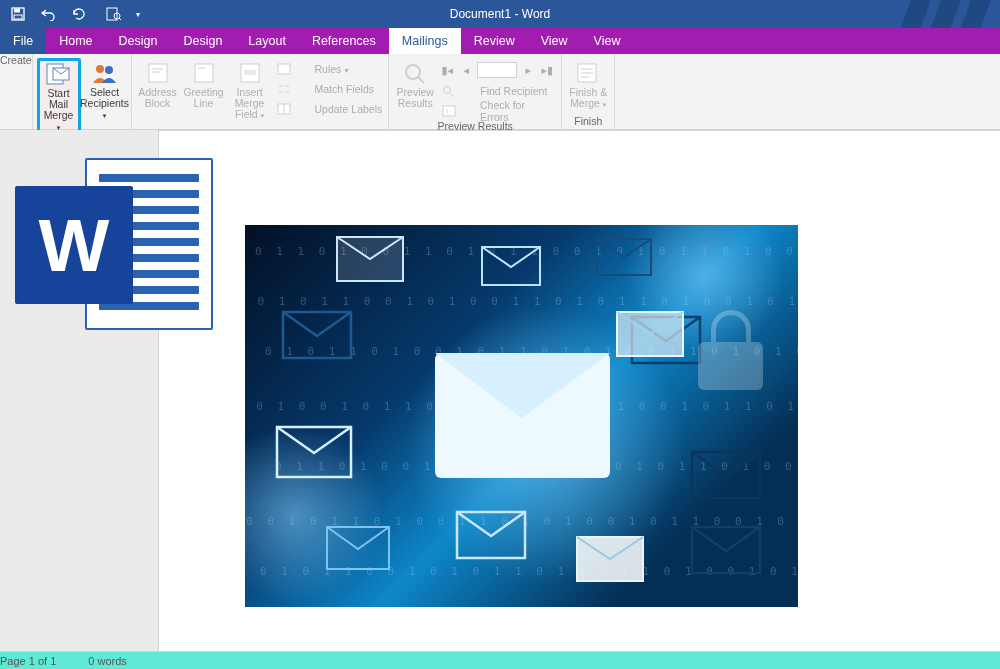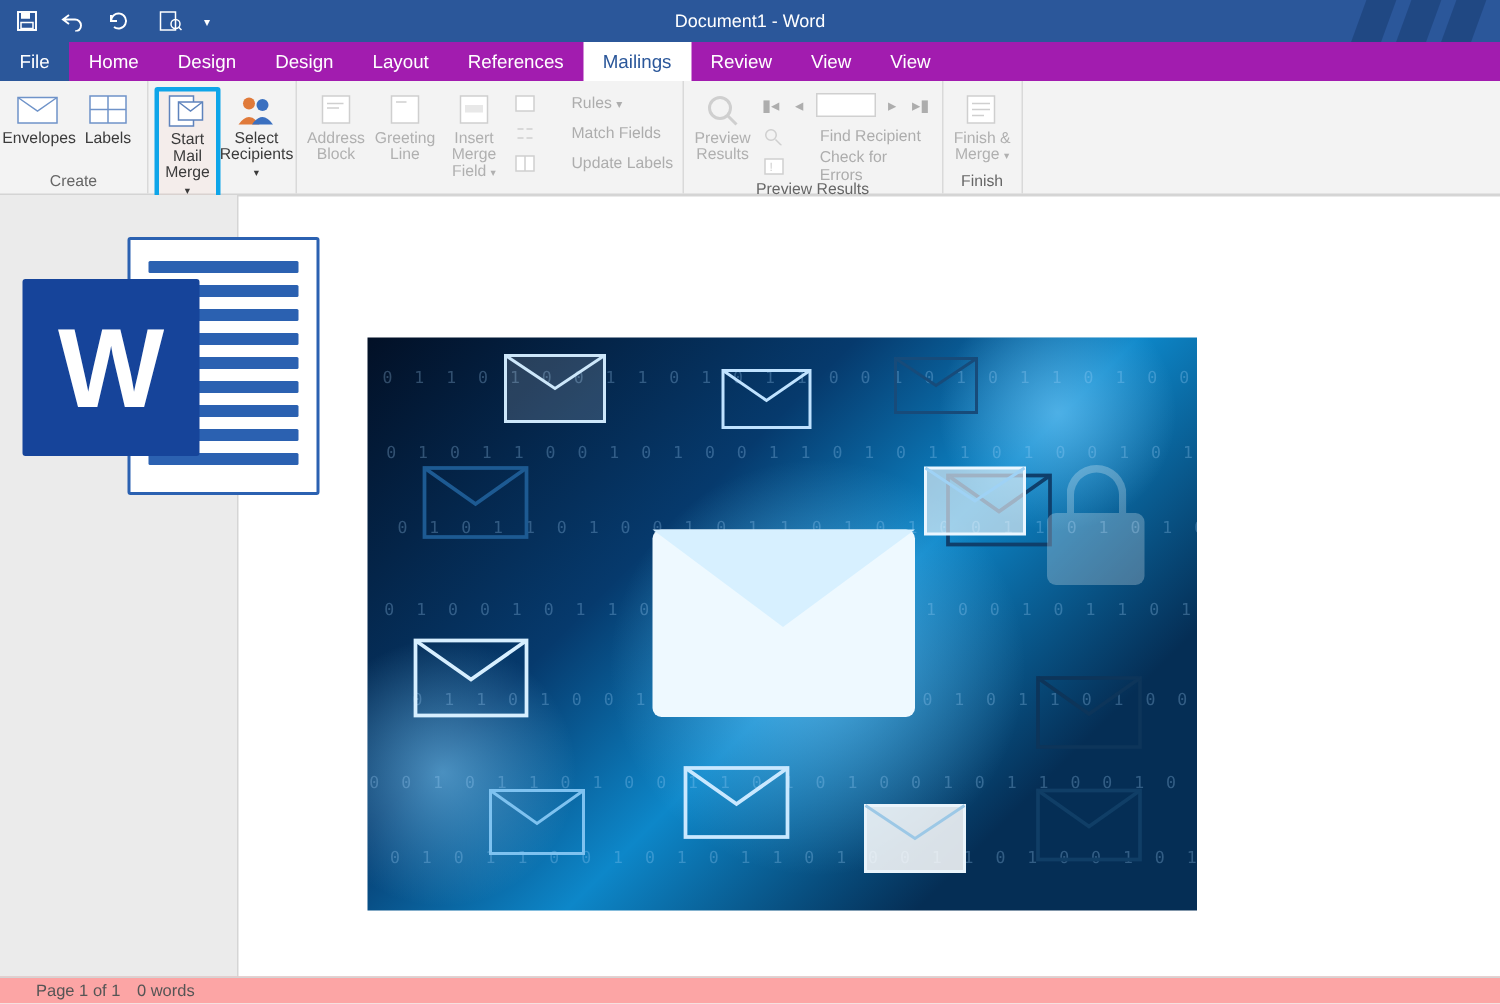--- a/index.html
+++ b/index.html
@@ -61,21 +61,21 @@
   .pic .glow { position:absolute; border-radius:50%; background:radial-gradient(rgba(130,210,255,.55),rgba(10,50,90,0) 70%); }
   .pic .bin { position:absolute; color:rgba(170,215,255,.28); font-family:monospace; font-size:11px; letter-spacing:4px; white-space:nowrap; }
   .pic svg.env { position:absolute; }
   .pic .bigenv { position:absolute; left:190px; top:128px; width:175px; height:125px; background:#eef9ff; border-radius:6px; }
   .pic .bigenv::before{content:"";position:absolute;left:0;top:0;border-left:87px solid transparent;border-right:88px solid transparent;border-top:65px solid #d7f0ff;}
   .pic .lock { position:absolute; right:35px; top:85px; width:65px; height:80px; opacity:.25; }
   .pic .lock .sh { width:40px; height:32px; border:5px solid #fff; border-bottom:none; border-radius:20px 20px 0 0; margin:0 auto; }
   .pic .lock .bd { width:65px; height:48px; background:#fff; border-radius:6px; }
 
   
-  .status { position:absolute; left:0; right:0; bottom:0; height:18px; background:#fca5a5; border-top:1px solid #d4d4d4; display:flex; align-items:center; font-size:11px; color:#555; padding-left:24px; gap:11px; }
+  .status { position:absolute; left:0; right:0; bottom:0; height:18px; background:#5eead4; border-top:1px solid #d4d4d4; display:flex; align-items:center; font-size:11px; color:#555; padding-left:0; gap:32px; }
 
   svg { display:block; }
 </style>
 </head>
 <body>
 
 <div class="titlebar">
   <div class="qat">
     <span class="qicon">
       <svg width="14" height="14" viewBox="0 0 14 14">
@@ -121,41 +121,20 @@
   <div class="tab">References</div>
   <div class="tab active">Mailings</div>
   <div class="tab">Review</div>
   <div class="tab">View</div>
   <div class="tab">View</div>
 </div>
 
 <div class="ribbon">
 
   <div class="group">
-    <div class="group-body">
-      <div class="bigbtn">
-        <span class="i">
-          <svg width="30" height="22" viewBox="0 0 30 22">
-              <rect x="1" y="3" width="26" height="17" fill="#fff" stroke="#6f93c9"></rect>
-              <path d="M1 3 L14 12 L27 3" fill="none" stroke="#6f93c9"></path>
-            </svg>
-        </span>
-        <span>Envelopes</span>
-      </div>
-      <div class="bigbtn">
-        <span class="i">
-          <svg width="28" height="22" viewBox="0 0 28 22">
-              <rect x="2" y="2" width="24" height="18" fill="#fff" stroke="#6f93c9"></rect>
-              <line x1="14" y1="2" x2="14" y2="20" stroke="#6f93c9"></line>
-              <line x1="2" y1="11" x2="26" y2="11" stroke="#6f93c9"></line>
-            </svg>
-        </span>
-        <span>Labels</span>
-      </div>
-    </div>
     <div class="group-label">Create</div>
   </div>
 
   <div class="group">
     <div class="group-body">
       <div class="bigbtn hl">
         <span class="i">
           <svg width="30" height="24" viewBox="0 0 30 24">
               <rect x="3" y="2" width="16" height="20" fill="#fff" stroke="#5e83bd"></rect>
               <rect x="9" y="6" width="16" height="12" fill="#fff" stroke="#5e83bd"></rect>

